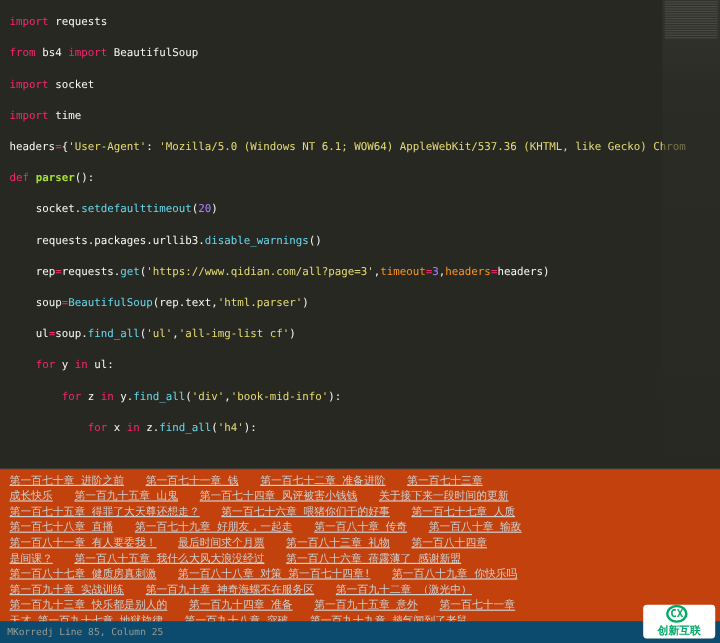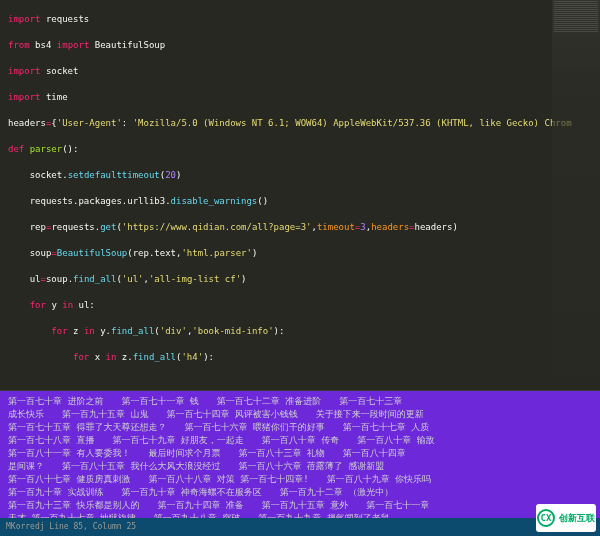--- a/index.html
+++ b/index.html
@@ -31,27 +31,28 @@
 }
 .minimap .mm-line {
   height: 1px;
   background: #888;
   margin: 1px 2px;
   opacity: 0.5;
 }
 .output {
   width: 100%;
   height: 128px;
-  background: #6d28d9;
+  background: #c2410c;
   border-top: 1px solid #3a3a36;
   color: #cfcfcf;
   font-size: 9px;
   padding: 4px 8px;
   line-height: 13px;
   overflow: hidden;
+  text-decoration: underline;
 }
 .output-row { white-space: nowrap; }
 .output-row span { margin-right: 18px; }
 .statusbar {
   position: absolute;
   left: 0;
   bottom: 0;
   height: 18px;
   width: 100%;
   background: #0c4a6e;
@@ -67,30 +68,31 @@
   width: 60px;
   height: 28px;
   background: #fff;
   border-radius: 3px;
   display: flex;
   align-items: center;
   justify-content: center;
   font-size: 9px;
   color: #0a6;
   font-weight: bold;
+  flex-direction: column;
 }
 .logo .circ {
   width: 18px; height: 18px; border: 2px solid #0a6; border-radius: 50%;
   display: inline-flex; align-items: center; justify-content: center; margin-right: 4px;
 }
 
 .kw   { color: #f92672; } 
 .str  { color: #e6db74; }
 .num  { color: #ae81ff; }
-.fn   { color: #a6e22e; }
+.fn   { color: #a6e22e; font-weight: bold; }
 .call { color: #66d9ef; }
 .id   { color: #f8f8f2; }
 .param{ color: #fd971f; }
 .op   { color: #f92672; }
 .pun  { color: #f8f8f2; }
 </style>
 </head>
 <body>
 
 <div class="editor">

